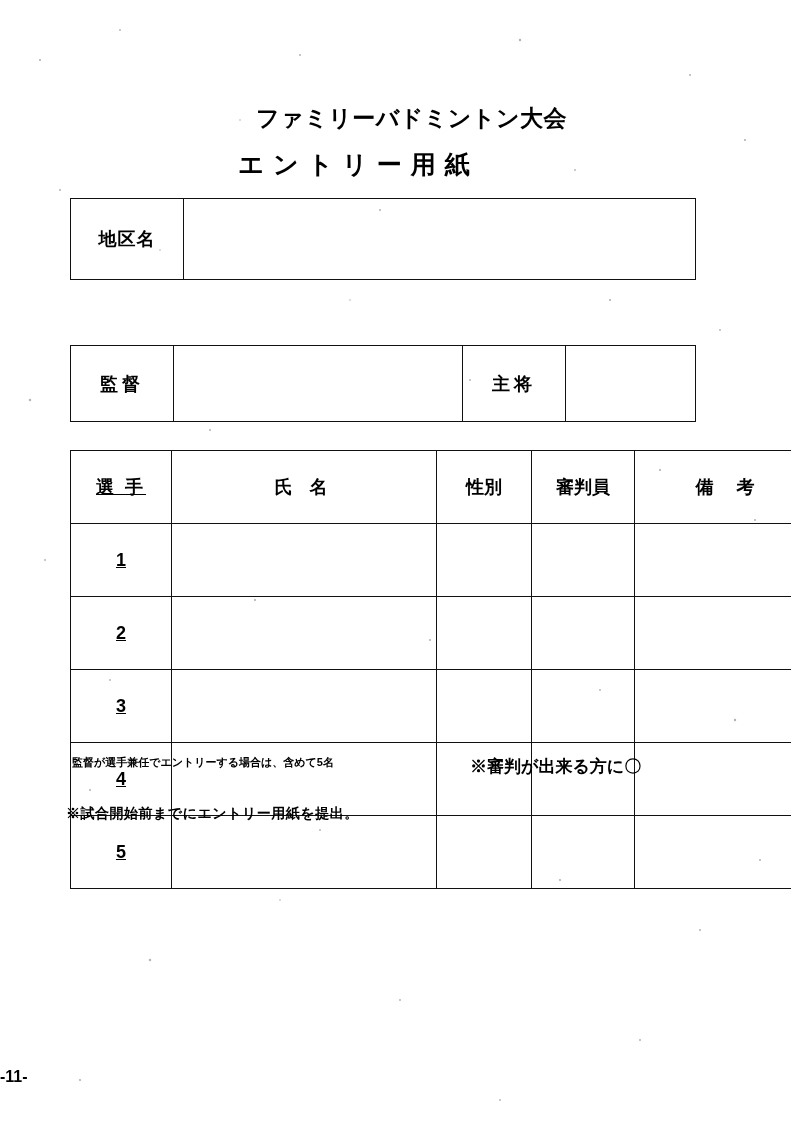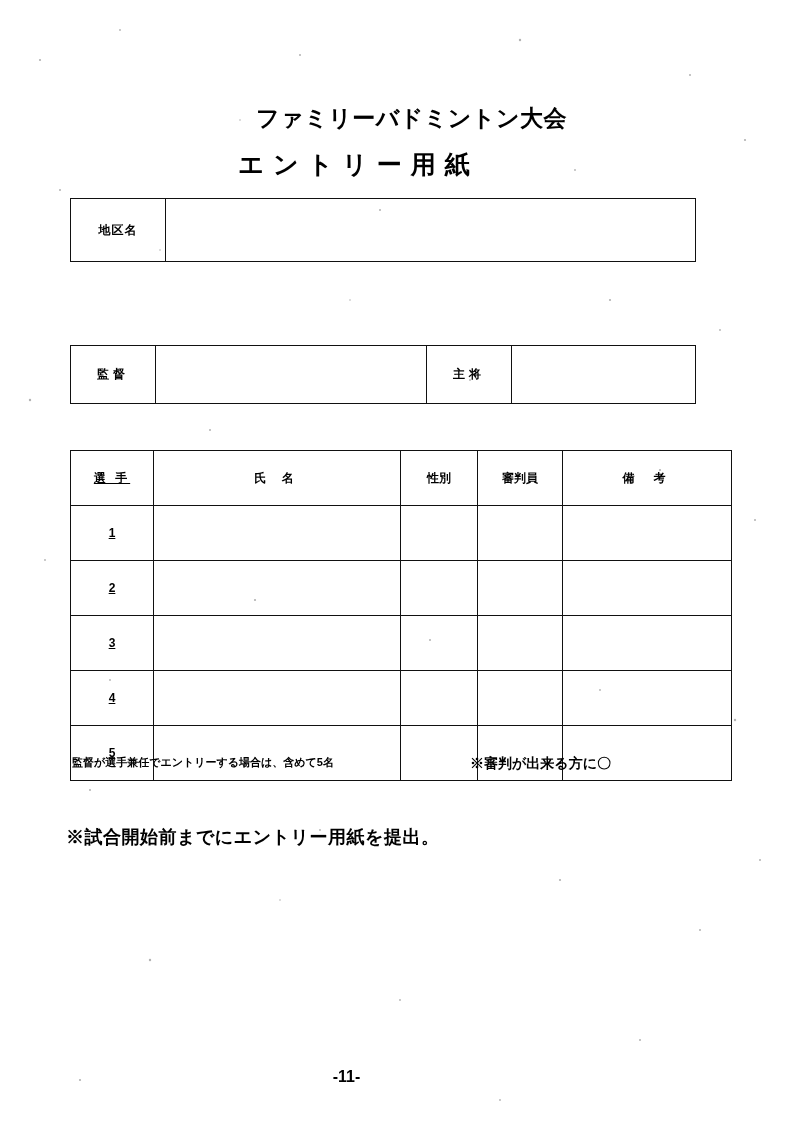--- a/index.html
+++ b/index.html
@@ -56,25 +56,25 @@
 
   
   .tbl {
     position: absolute;
     border-collapse: collapse;
     table-layout: fixed;
   }
   .tbl td {
     border: 1.6px solid #111;
     height: 30px;
-    font-size: 12px;
+    font-size: 18px;
     font-weight: bold;
     text-align: center;
     vertical-align: middle;
-    padding: 3px;
+    padding: 12px;
   }
 
   #table-org {
     left: 70px;
     top: 198px;
     width: 626px;
   }
   #table-org td.label { width: 88px; height: 56px; letter-spacing: 1px; }
   #table-org td.value { height: 56px; }
 
@@ -108,38 +108,37 @@
     position: absolute;
     left: 72px;
     top: 755px;
     font-size: 11px;
     font-weight: bold;
   }
   .note-right {
     position: absolute;
     left: 470px;
     top: 755px;
-    font-size: 14px;
+    font-size: 17px;
     font-weight: bold;
   }
   .notice {
     position: absolute;
     left: 66px;
     top: 805px;
-    font-size: 18px;
+    font-size: 14px;
     font-weight: bold;
     letter-spacing: 0.5px;
-    margin-top: 20px;
   }
   .page-number {
     position: absolute;
-    left: 8px;
+    left: 0;
     top: 1068px;
     width: 677px;
-    text-align: center;
+    text-align: left;
     font-size: 16px;
     font-weight: bold;
   }
 </style>
 </head>
 <body>
 
 <div class="page">
 
   <div class="title-main">ファミリーバドミントン大会</div>

